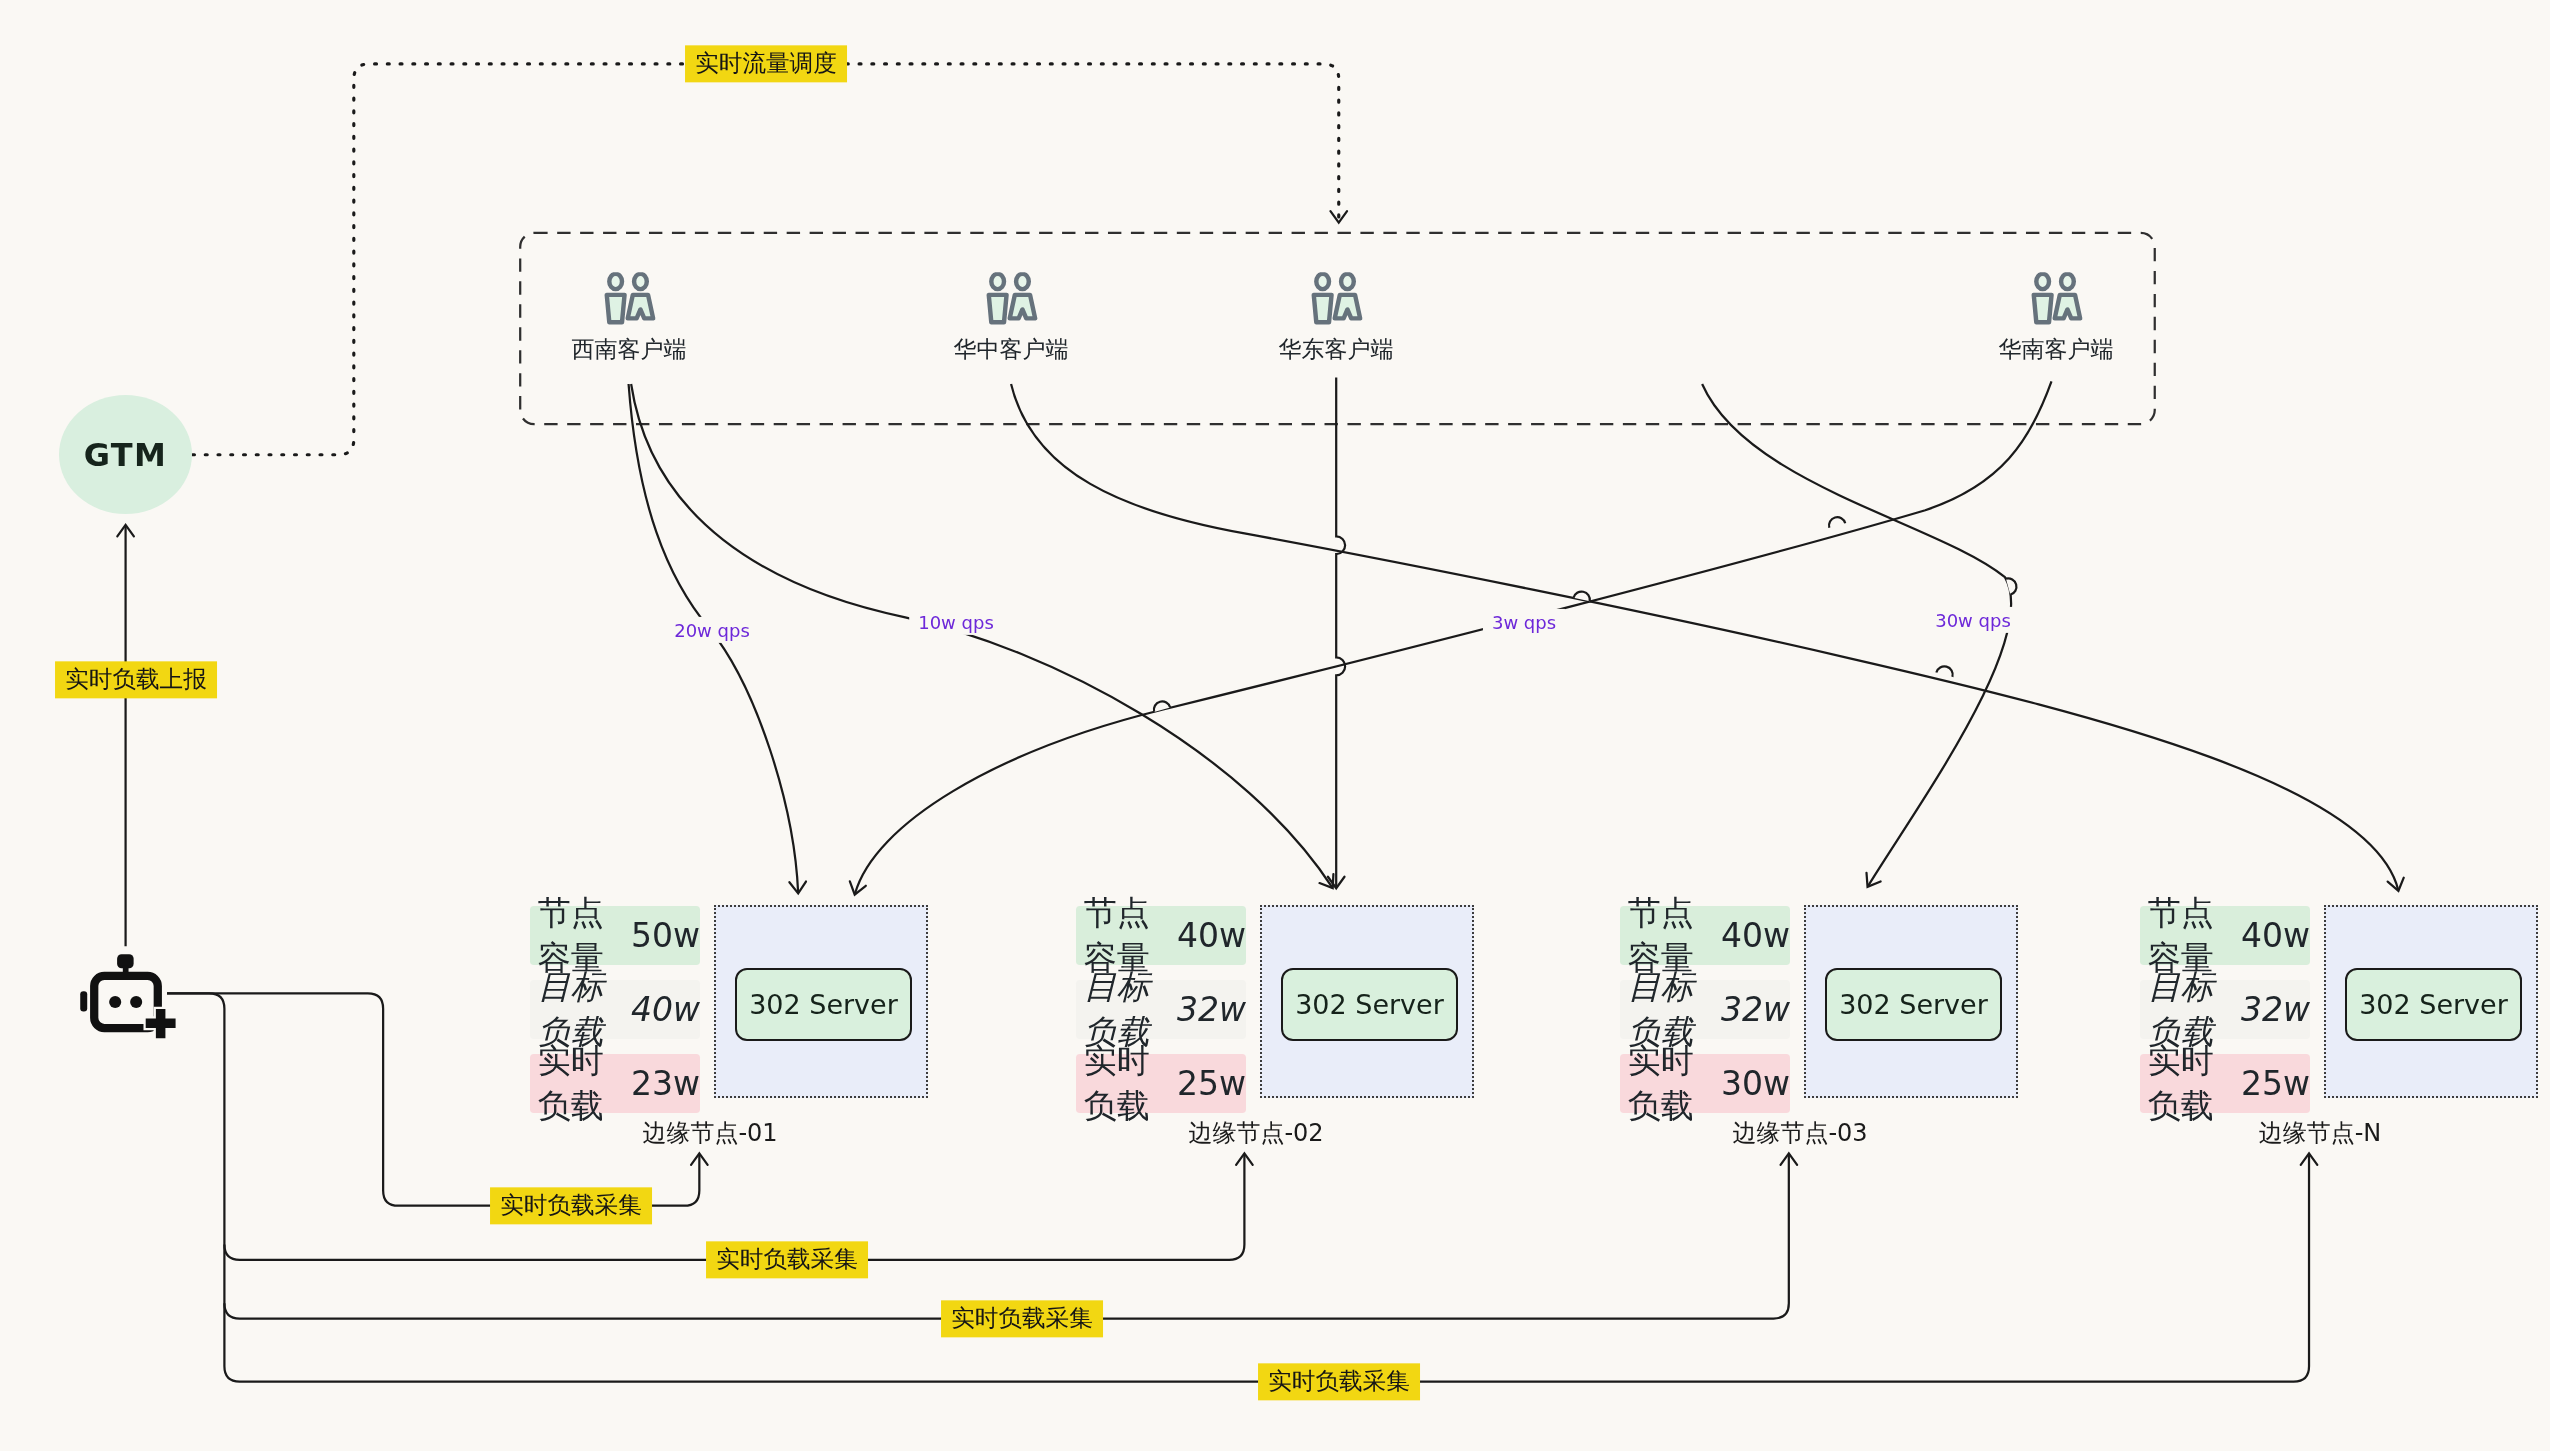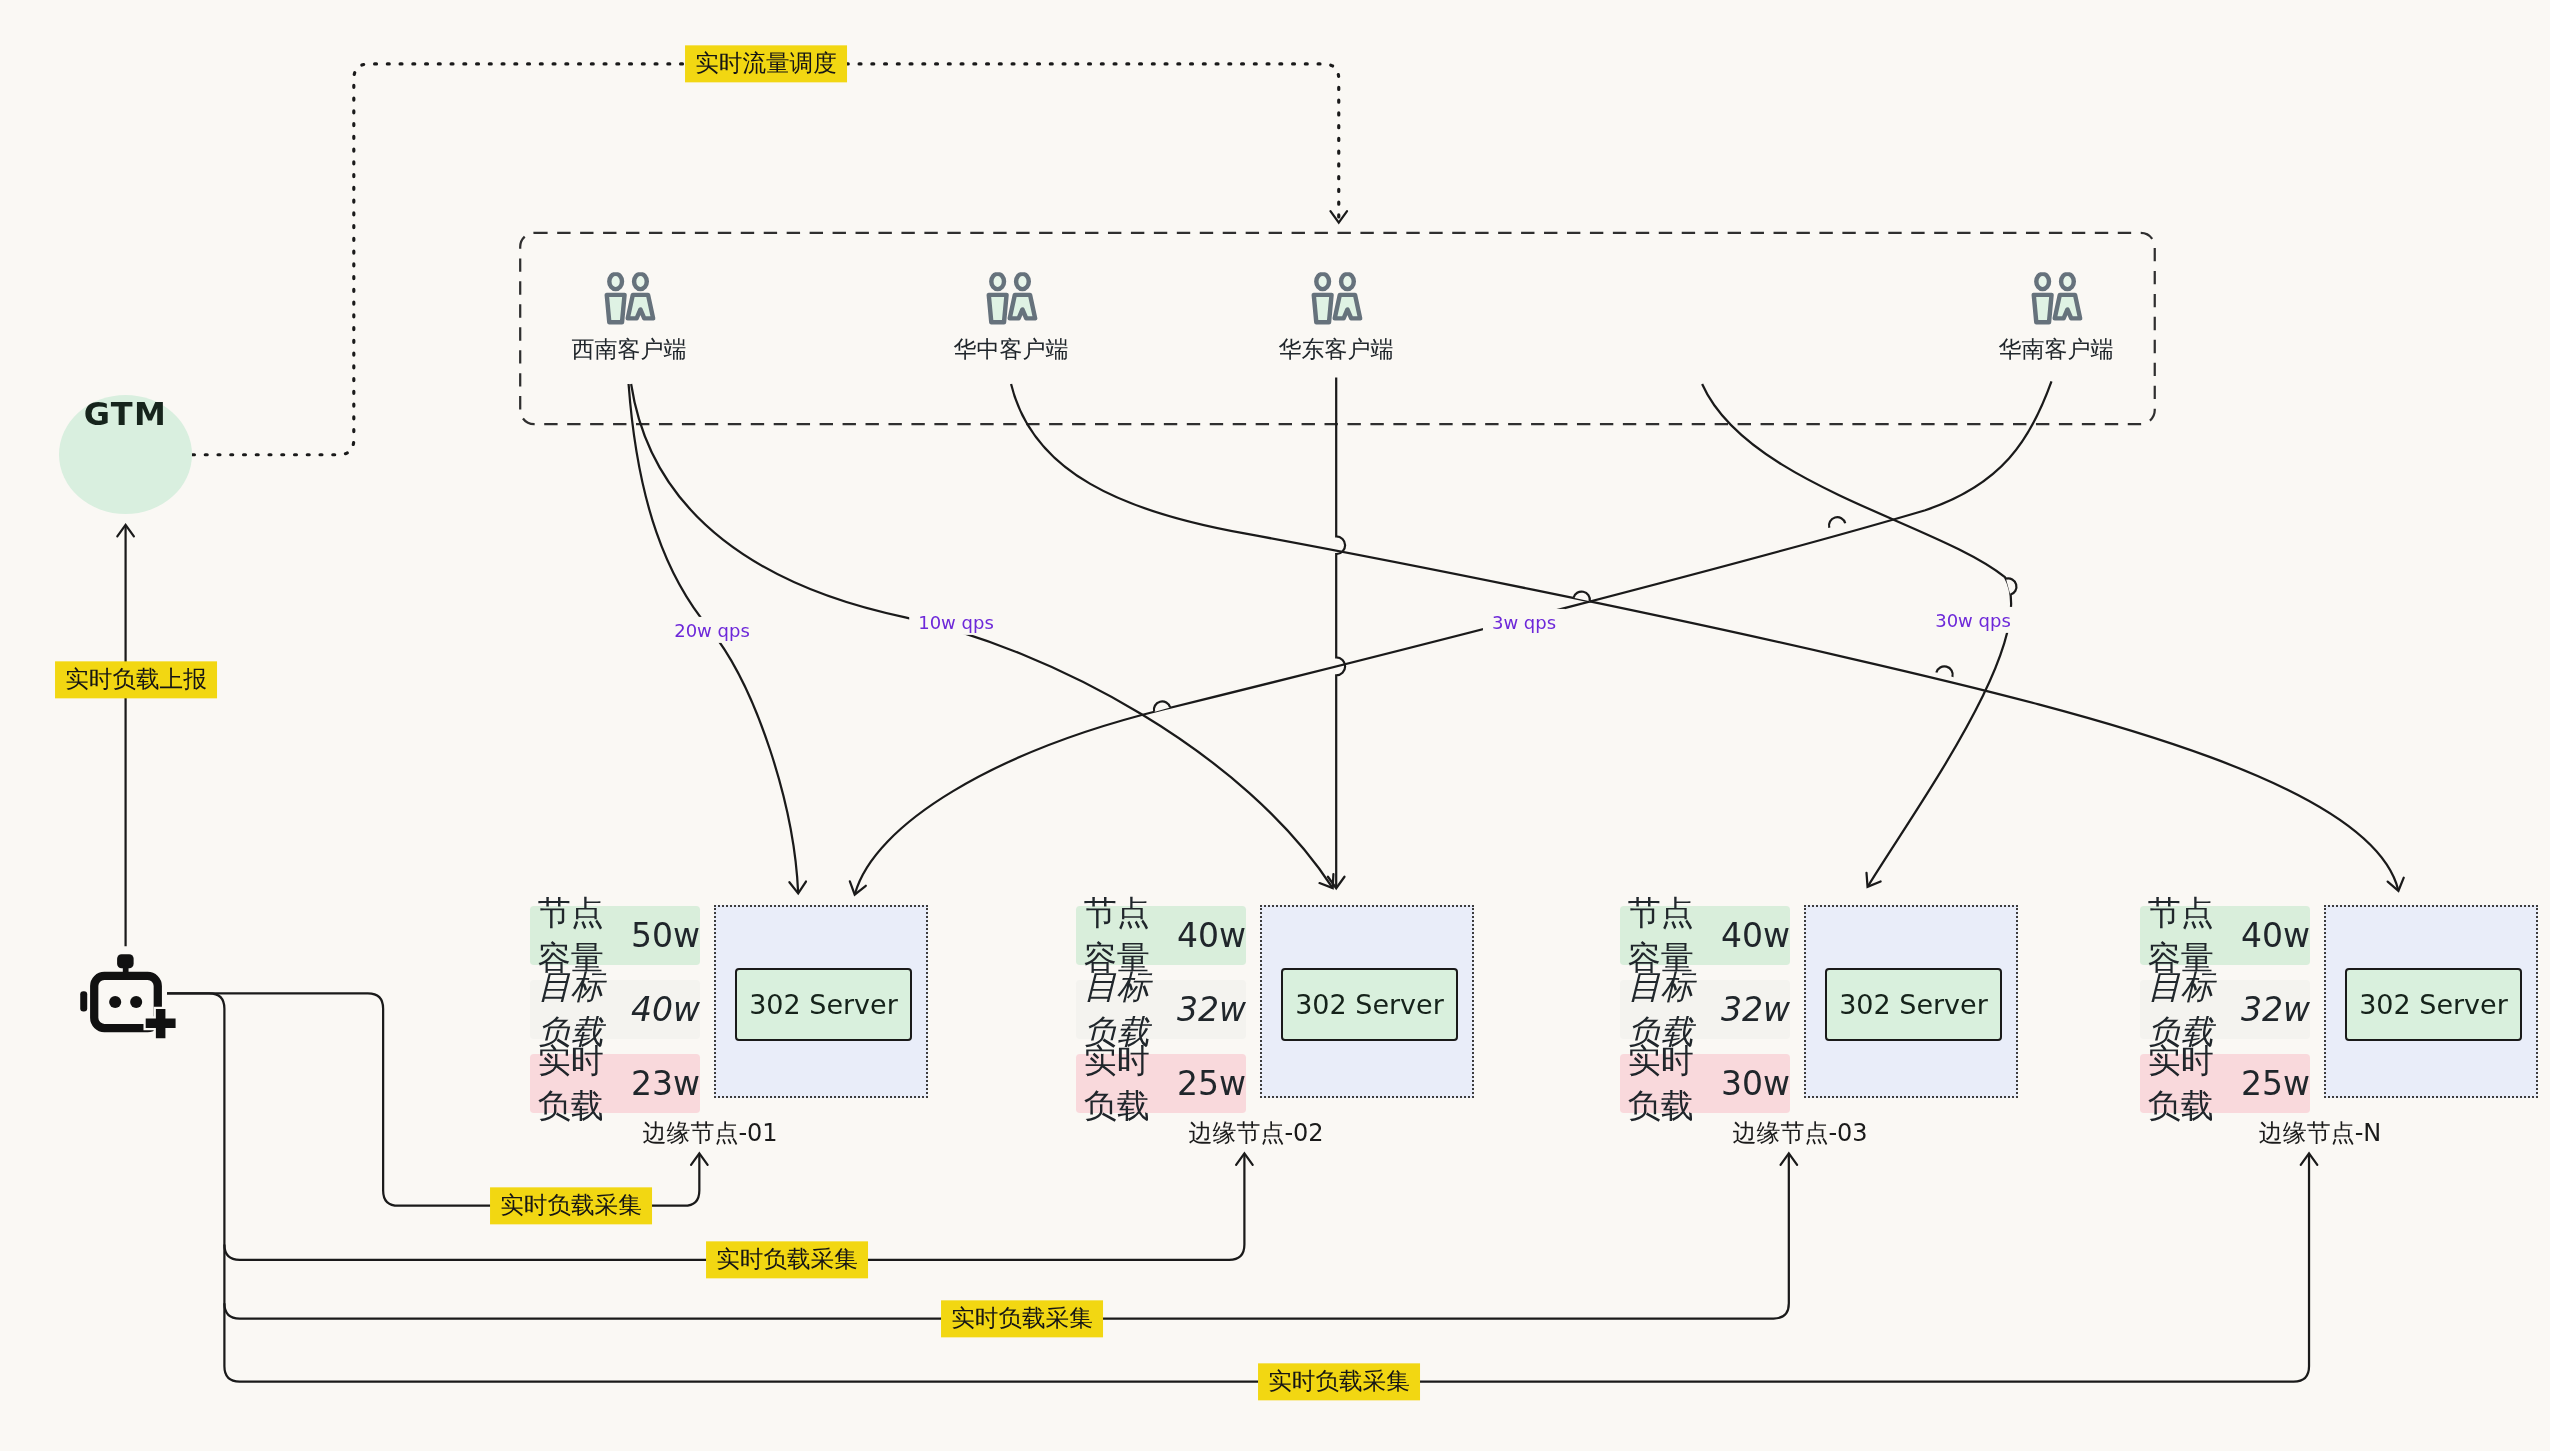--- a/index.html
+++ b/index.html
@@ -2,31 +2,31 @@
 <html style="font-size:10.2px"><head>
 <meta charset="utf-8">
 <style>
   html,body{margin:0;padding:0;background:#faf8f4;font-family:"DejaVu Sans",sans-serif;}
   #canvas{position:relative;width:2550px;height:1452px;background:#faf8f4;overflow:hidden;color:#1f1f1f;}
   .abs{position:absolute;}
   .ctr{transform:translate(-50%,-50%);white-space:nowrap;}
   svg.layer{position:absolute;left:0;top:0;}
   .tag{background:#f2d712;color:#151515;font-size:23.6px;padding:5.1px 10.2px;line-height:1.15;margin-left:14px;}
   .qps{background:#faf8f4;color:#6d28d9;font-size:18px;padding:2.6px 9px;text-align:right;}
-  .gtm{width:133px;height:119px;border-radius:50%;background:#d9efdf;display:flex;justify-content:center;font-size:32px;font-weight:bold;letter-spacing:1.3px;color:#16241c;}
+  .gtm{width:133px;height:119px;border-radius:50%;background:#d9efdf;display:flex;align-items:center;justify-content:center;font-size:32px;font-weight:bold;letter-spacing:1.3px;color:#16241c;}
   .client{width:217px;text-align:center;}
   .client .lbl{font-size:23px;margin-top:6.4px;color:#20262b;}
   .node{width:395px;height:255px;}
   .srow{position:absolute;left:0;width:170px;height:59px;border-radius:3.8px;font-size:33px;display:flex;align-items:center;padding-left:7.7px;box-sizing:border-box;color:#20262b;}
   .srow .v{margin-left:9px;}
   .cap{background:#d9eedb;top:1.3px;}
   .tgt{background:#f4f3ef;top:75px;font-style:italic;}
   .rtl{background:#f9d9dc;top:149px;}
   .nbox{position:absolute;left:184px;top:0;width:214px;height:193px;background:#e9edf9;border:2.6px dotted #3c3c3c;box-sizing:border-box;}
-  .srv{position:absolute;left:19px;top:61px;width:173px;height:69px;background:#d9f0dd;border:2.2px solid #1a1a1a;border-radius:4px;display:flex;align-items:center;justify-content:center;font-size:27px;color:#15221a;}
+  .srv{position:absolute;left:19px;top:61px;width:173px;height:69px;background:#d9f0dd;border:2.2px solid #1a1a1a;border-radius:12px;display:flex;align-items:center;justify-content:center;font-size:27px;color:#15221a;}
   .nname{position:absolute;left:8px;top:212px;width:344px;text-align:center;font-size:24px;color:#1a1a1a;}
 </style>
 </head>
 <body>
 
 <div id="canvas">
 
   <svg class="layer" width="2550" height="1452" viewBox="0 0 4000 2277">
     <defs>
       <marker id="arr" viewBox="-24 -24 48 48" markerWidth="48" markerHeight="48" refX="-1" refY="0" orient="auto" markerUnits="userSpaceOnUse">

